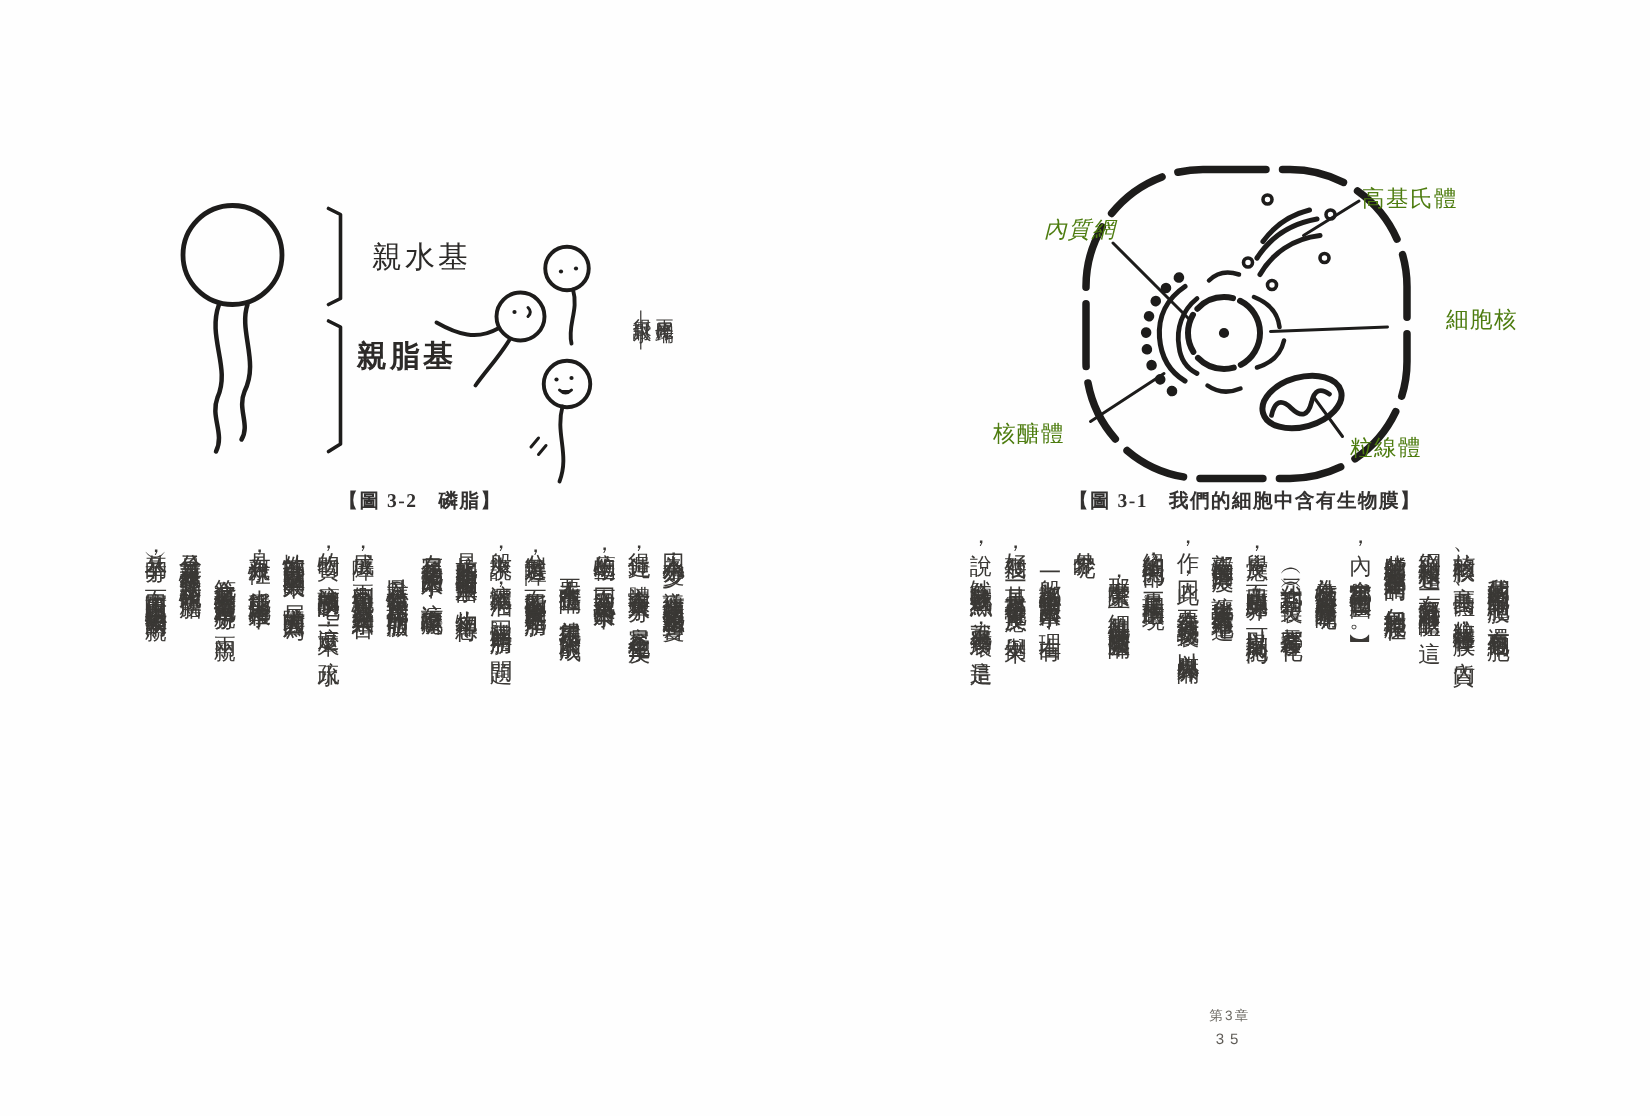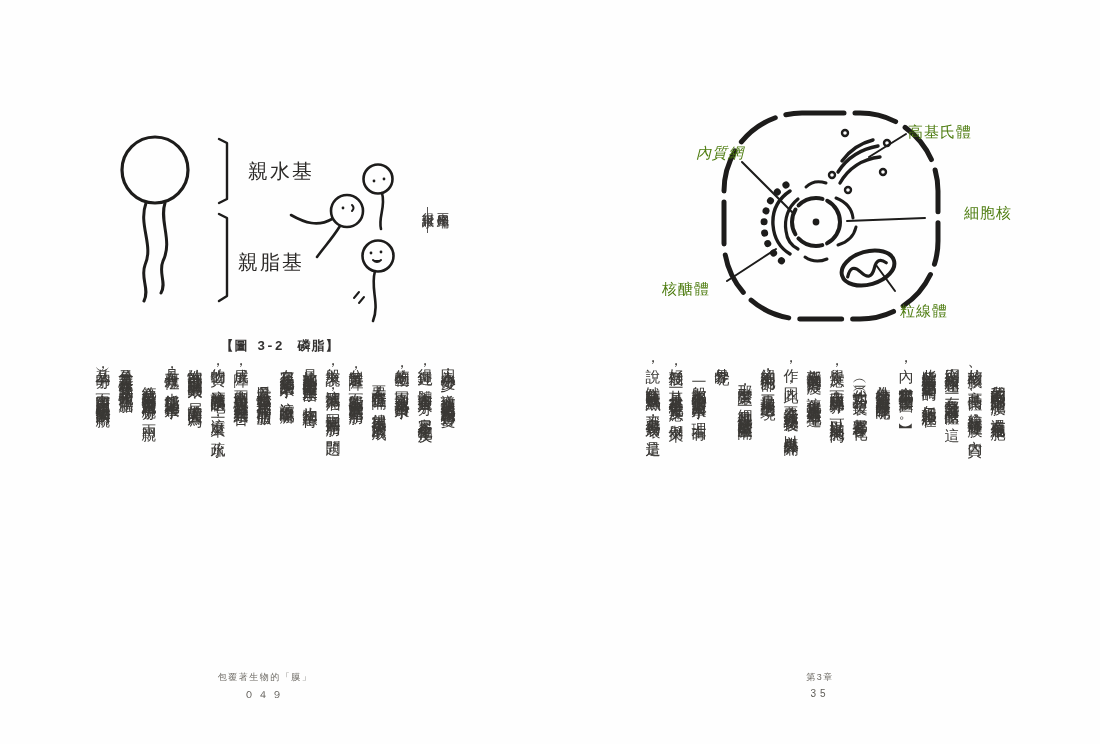--- a/index.html
+++ b/index.html
@@ -18,22 +18,22 @@
     writing-mode:vertical-rl;text-orientation:mixed;
     height:308px;line-height:23px;font-size:15px;letter-spacing:1.5px;
     color:#3a3835;white-space:nowrap;
   }
   .sidenote .vcol{
     height:130px;line-height:15px;font-size:12.5px;letter-spacing:1px;color:#3c3a38;
     font-family:"Liberation Sans","DejaVu Sans",sans-serif;
   }
   .fig-caption{
     position:absolute;text-align:center;
-    font-family:Liberation Mono, monospace;
-    font-weight:bold;font-size:13px;color:#333130;letter-spacing:1px;margin-top:12px;
+    font-family:Liberation Serif, serif;
+    font-weight:bold;font-size:13px;color:#333130;letter-spacing:1px;
   }
   .fig-label{
     position:absolute;
     font-family:"Liberation Sans","DejaVu Sans",sans-serif;
     font-size:15px;color:#4d7c0f;letter-spacing:1px;font-weight:500;
   }
   .big-label{
     position:absolute;
     font-family:"Liberation Sans","DejaVu Sans",sans-serif;
     font-size:20px;color:#2c2a28;letter-spacing:2px;font-weight:500;
@@ -78,21 +78,21 @@
       <circle cx="311" cy="158" r="1.4" fill="#1d1c1b" stroke="none"></circle>
       <circle cx="321" cy="157" r="1.4" fill="#1d1c1b" stroke="none"></circle>
       <path stroke-width="2" d="M313,165 q4,4 8,0" fill="#1d1c1b"></path>
       <path stroke-width="2.6" d="M315,176 C310,194 320,208 313,226"></path>
       <path stroke-width="2" d="M294,203 l5,-6"></path>
       <path stroke-width="2" d="M299,208 l5,-6"></path>
     </g>
   </svg>
 
   <div class="big-label" style="left:226px;top:158px;margin-left:22px;">親水基</div>
-  <div class="big-label" style="left:238px;top:249px;">親脂基</div>
+  <div class="big-label" style="left:238px;top:224px;font-weight:bold;">親脂基</div>
 
   <div class="vcols sidenote" style="left:416px;top:203px;width:34px;">
       <div class="vcol">兩條尾端</div>
       <div class="vcol">很討厭水——</div>
     </div>
 
   <div class="fig-caption" style="left:70px;top:325px;width:420px;">【圖 3-2　磷脂】</div>
 
   <div class="vcols" style="left:90px;top:357px;width:369px;">
       <div class="vcol">因為水分變少，導致腐壞的化學反應相對會變</div>
@@ -106,24 +106,20 @@
       <div class="vcol">　以具有疏水性（與水相互排斥）的脂肪做</div>
       <div class="vcol">成屏障，兩側再包裹親水性（容易與水結合）</div>
       <div class="vcol">的物質，應該就沒問題了吧？這麼一來，疏水</div>
       <div class="vcol">性的部分可達到區隔的效果，屏障的表面因為</div>
       <div class="vcol">具有親水性，也能穩定地待在水中。</div>
       <div class="vcol">　符合這些要求的物質就是兩親分子，兩親</div>
       <div class="vcol">分子是兼具親水性（親水基）和疏水性（親脂</div>
       <div class="vcol">基）的分子，而實際上用以製造生物膜的兩親</div>
     </div>
 
-  <div class="footer" style="left:155px;top:671px;">
-    <div class="running">包覆著生物的「膜」</div>
-    <div class="pagenum">０４９</div>
-  </div>
 
   <svg style="left:640px;top:95px;" width="420" height="250" viewBox="0 0 420 250">
     <g fill="none" stroke="#1d1c1b" stroke-linecap="round" stroke-linejoin="round">
 
       <rect x="84" y="18" width="214" height="206" rx="78" ry="78" stroke-width="5" stroke-dasharray="42 11"></rect>
 
       <circle cx="176" cy="127" r="24" stroke-width="4" stroke-dasharray="26 5"></circle>
       <circle cx="176" cy="127" r="3.4" fill="#1d1c1b" stroke="none"></circle>
 
       <path stroke-width="3.4" d="M150,96 C138,104 132,116 133,130 C134,143 140,153 150,159"></path>
@@ -156,22 +152,23 @@
       <path stroke-width="2" d="M285,123 L207,126"></path>
       <path stroke-width="2" d="M87,186 L136,154"></path>
       <path stroke-width="2" d="M255,196 L236,170"></path>
     </g>
   </svg>
 
   <div class="fig-label" style="left:696px;top:144px;font-style:italic;">內質網</div>
   <div class="fig-label" style="left:908px;top:123px;">高基氏體</div>
   <div class="fig-label" style="left:964px;top:204px;">細胞核</div>
   <div class="fig-label" style="left:662px;top:280px;">核醣體</div>
-  <div class="fig-label" style="left:900px;top:289px;margin-top:13px;">粒線體</div>
+  <div class="fig-label" style="left:900px;top:289px;">粒線體</div>
 
+  <div class="fig-caption" style="left:630px;top:325px;width:400px;">【圖 3-1　我們的細胞中含有生物膜】</div>
 
   <div class="vcols" style="left:640px;top:357px;width:369px;">
       <div class="vcol">　我們的細胞中除了細胞膜，還有包覆細胞</div>
       <div class="vcol">核的核膜、高基氏體、粒線體等各種膜，內質</div>
       <div class="vcol">網則與核膜相連，有一部分附著了核醣體，這</div>
       <div class="vcol">些膜的結構基本上都是相同的，包括細胞膜在</div>
       <div class="vcol">內，全都稱為生物膜【圖3-1】。</div>
       <div class="vcol">　為什麼生物必須有膜與外界區隔呢？</div>
       <div class="vcol">　（二）代謝和（三）複製，都需要各種化</div>
       <div class="vcol">學反應，而藉由膜隔絕外界，可以提高細胞內</div>

